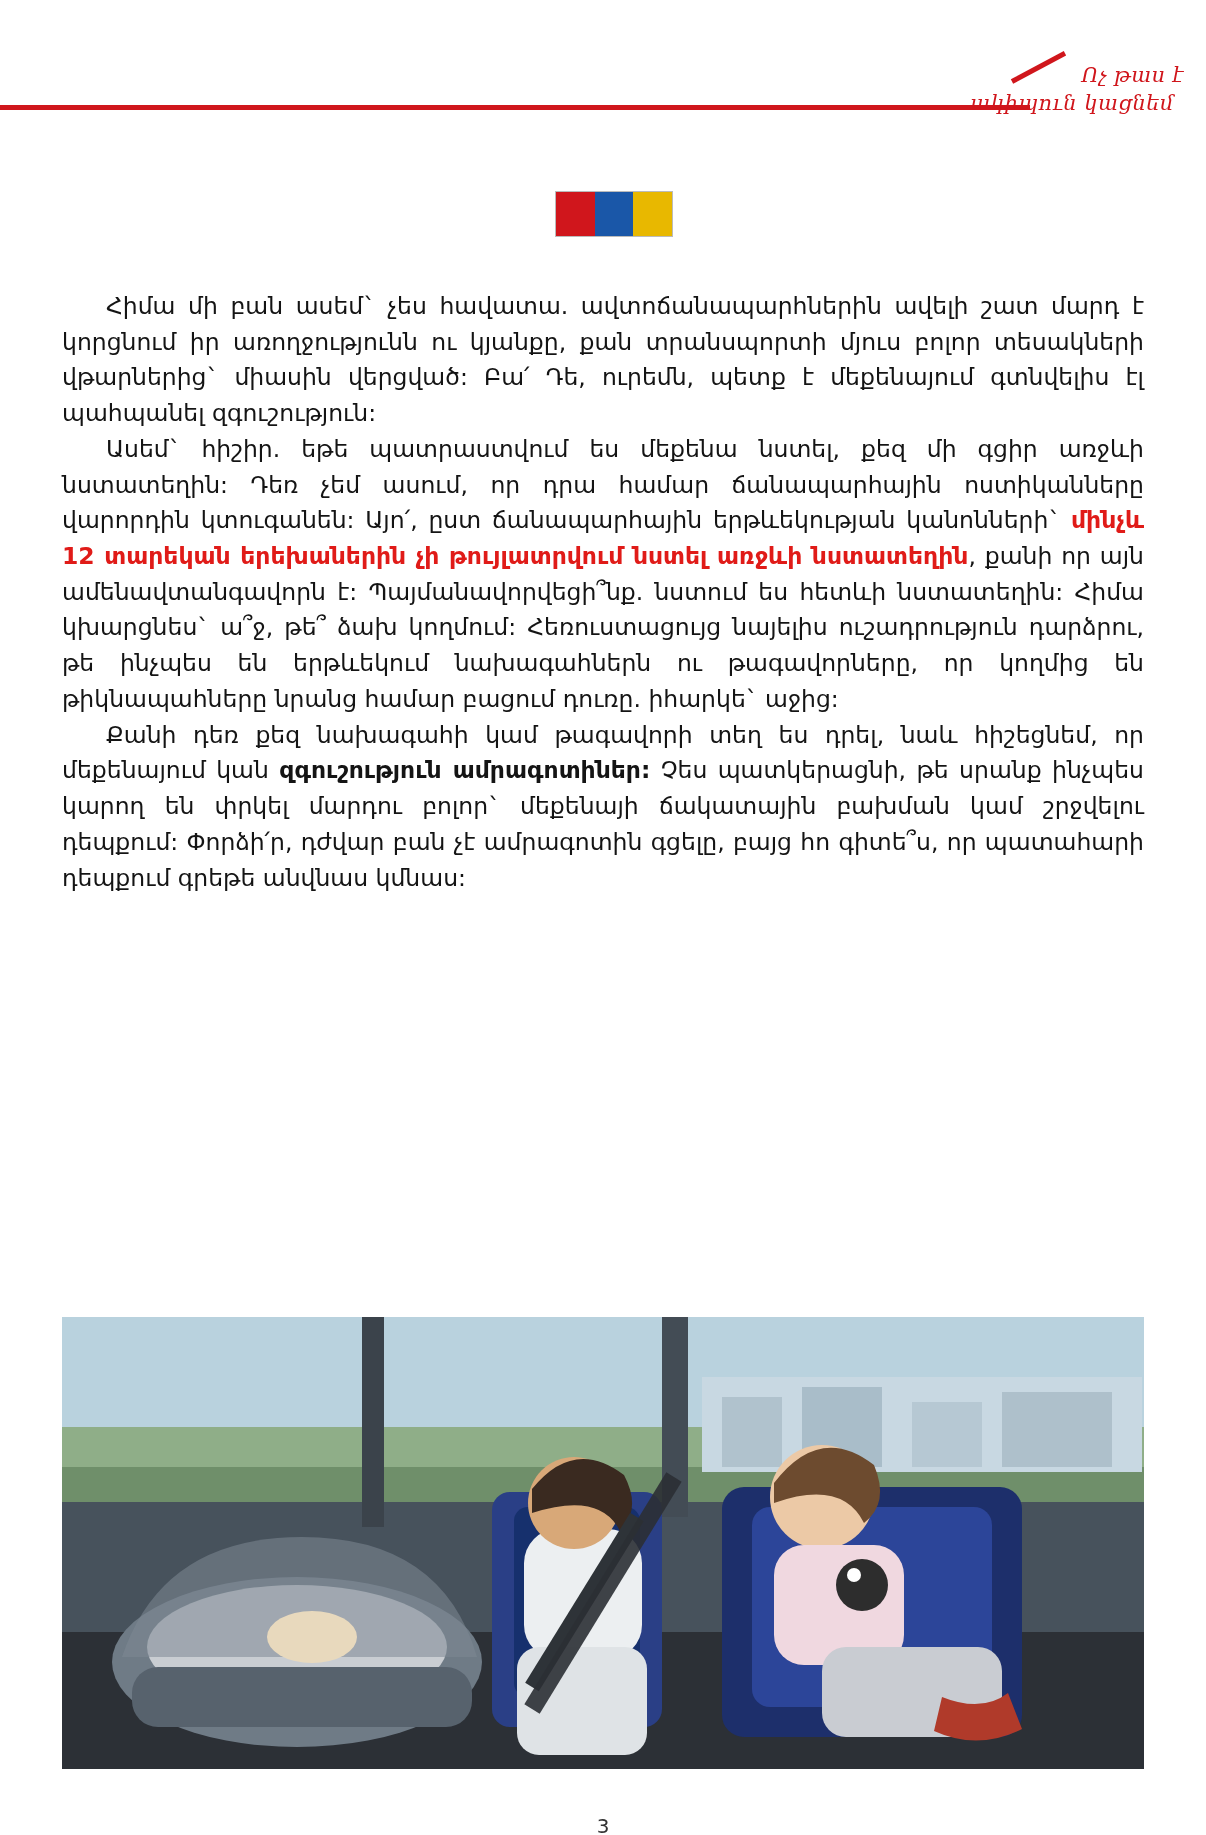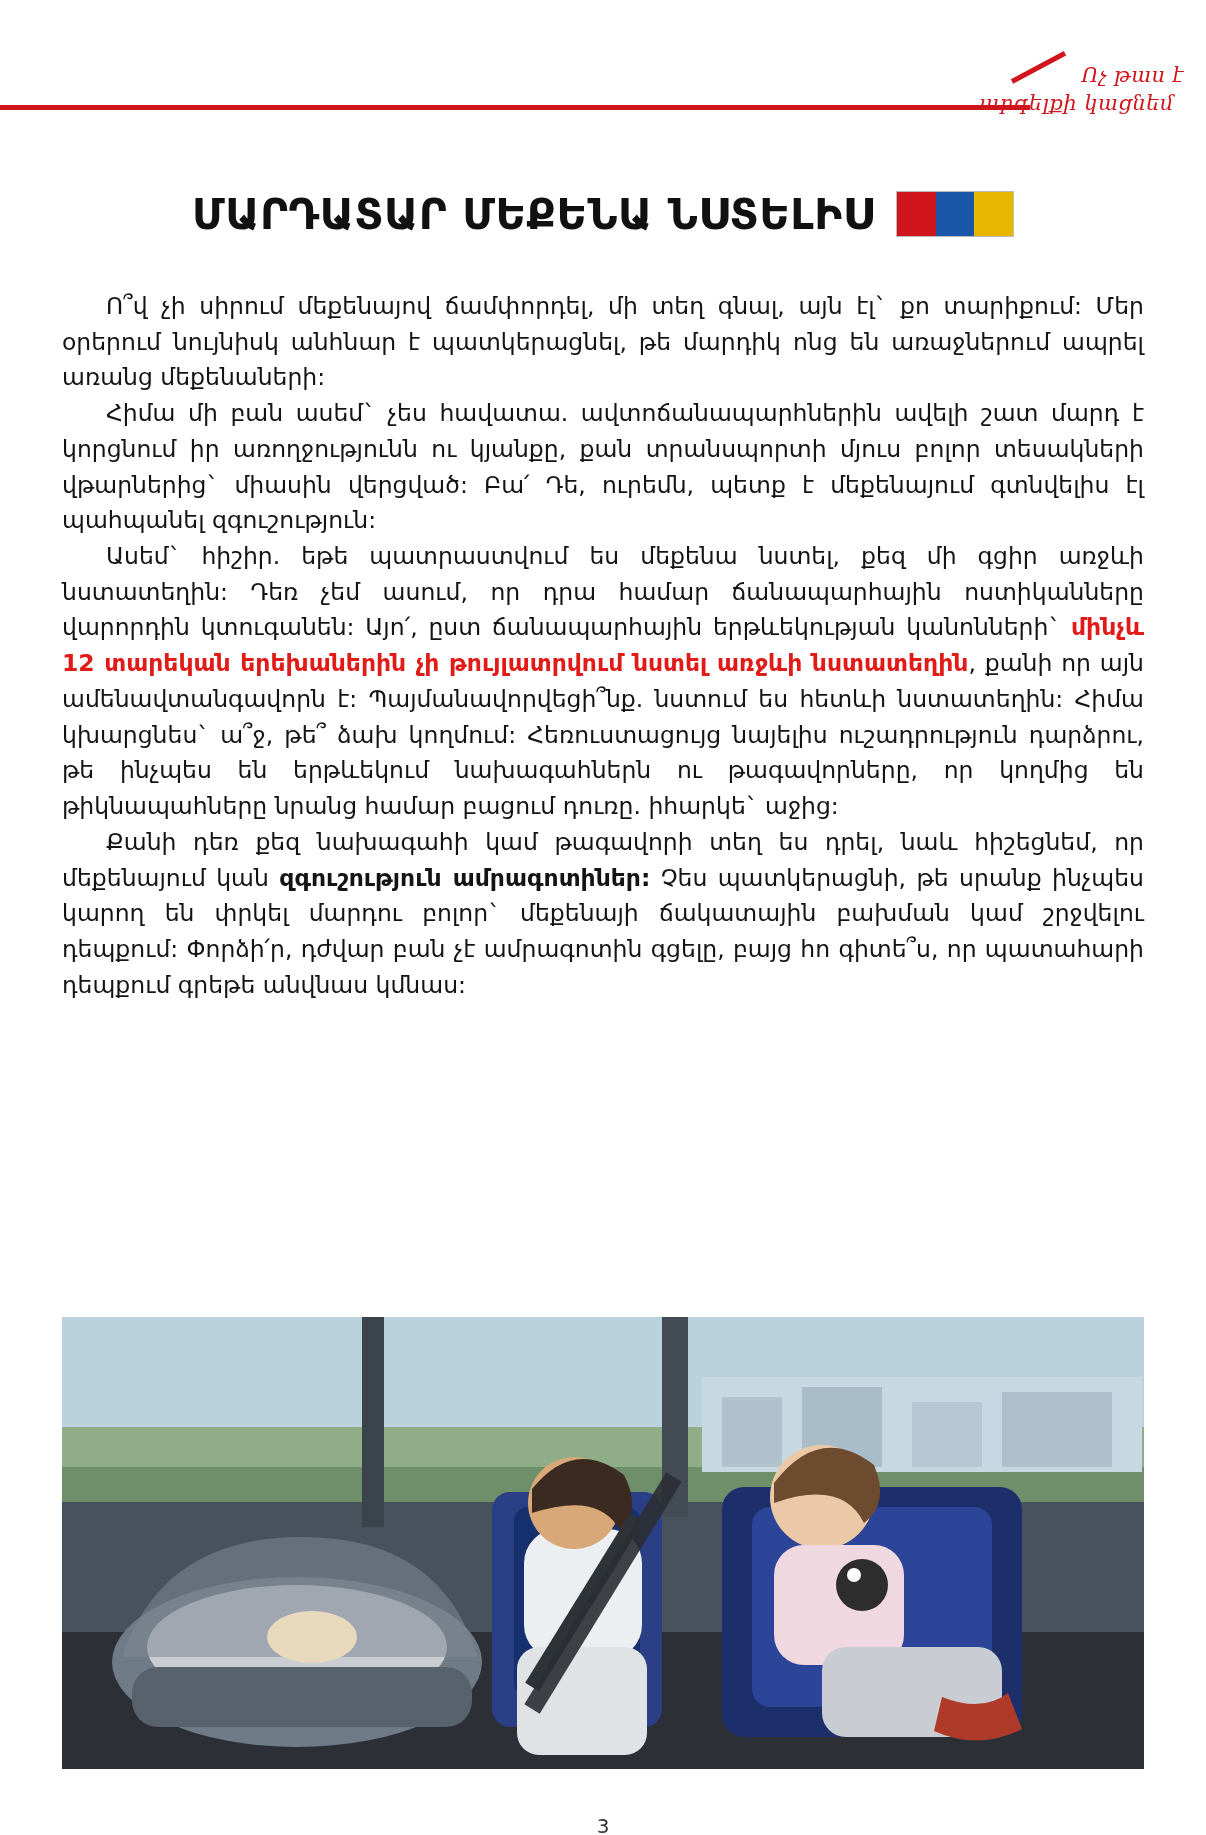--- a/index.html
+++ b/index.html
@@ -157,35 +157,33 @@
 </head>
 <body>
 
 <div class="page">
 
   <div class="header">
     <div class="header-rule"></div>
     <div class="header-rule-slash"></div>
     <div class="header-script">
       <span>Ոչ թաս է</span>
-      <span class="line2">արգելքի կացնեմ</span>
+      <span class="line2">ակիպուն կացնեմ</span>
     </div>
   </div>
 
   <div class="title-row">
-    <div class="title-text">ՄԱՐԴԱՏԱՐ ՄԵՔԵՆԱ ՆՍՏԵԼԻՍ</div>
     <div class="flag">
       <span style="background:#d0161c"></span>
       <span style="background:#1a57a8"></span>
       <span style="background:#e8b800"></span>
     </div>
   </div>
 
   <div class="content">
-    <p>Ո՞վ չի սիրում մեքենայով ճամփորդել, մի տեղ գնալ, այն էլ` քո տարիքում: Մեր օրերում նույնիսկ անհնար է պատկերացնել, թե մարդիկ ոնց են առաջներում ապրել առանց մեքենաների:</p>
     <p>Հիմա մի բան ասեմ` չես հավատա. ավտոճանապարհներին ավելի շատ մարդ է կորցնում իր առողջությունն ու կյանքը, քան տրանսպորտի մյուս բոլոր տեսակների վթարներից` միասին վերցված: Բա՛ Դե, ուրեմն, պետք է մեքենայում գտնվելիս էլ պահպանել զգուշություն:</p>
     <p><span>Ասեմ` հիշիր. եթե պատրաստվում ես մեքենա նստել, քեզ մի գցիր առջևի նստատեղին: Դեռ չեմ ասում, որ դրա համար ճանապարհային ոստիկանները վարորդին կտուգանեն: Այո՛, ըստ ճանապարհային երթևեկության կանոնների` </span><span class="hl-red">մինչև 12 տարեկան երեխաներին չի թույլատրվում նստել առջևի նստատեղին</span><span>, քանի որ այն ամենավտանգավորն է: Պայմանավորվեցի՞նք. նստում ես հետևի նստատեղին: Հիմա կխարցնես` ա՞ջ, թե՞ ձախ կողմում: Հեռուստացույց նայելիս ուշադրություն դարձրու, թե ինչպես են երթևեկում նախագահներն ու թագավորները, որ կողմից են թիկնապահները նրանց համար բացում դուռը. իհարկե` աջից:</span></p>
     <p><span>Քանի դեռ քեզ նախագահի կամ թագավորի տեղ ես դրել, նաև հիշեցնեմ, որ մեքենայում կան </span><span class="bold">զգուշություն ամրագոտիներ:</span><span> Չես պատկերացնի, թե սրանք ինչպես կարող են փրկել մարդու բոլոր` մեքենայի ճակատային բախման կամ շրջվելու դեպքում: Փորձի՛ր, դժվար բան չէ ամրագոտին գցելը, բայց հո գիտե՞ս, որ պատահարի դեպքում գրեթե անվնաս կմնաս:</span></p>
   </div>
 
   <div class="photo">
     <svg viewBox="0 0 1082 452" preserveAspectRatio="none">
 
       <rect x="0" y="0" width="1082" height="452" fill="#53748a"></rect>
       <rect x="0" y="0" width="1082" height="150" fill="#b9d2de"></rect>

